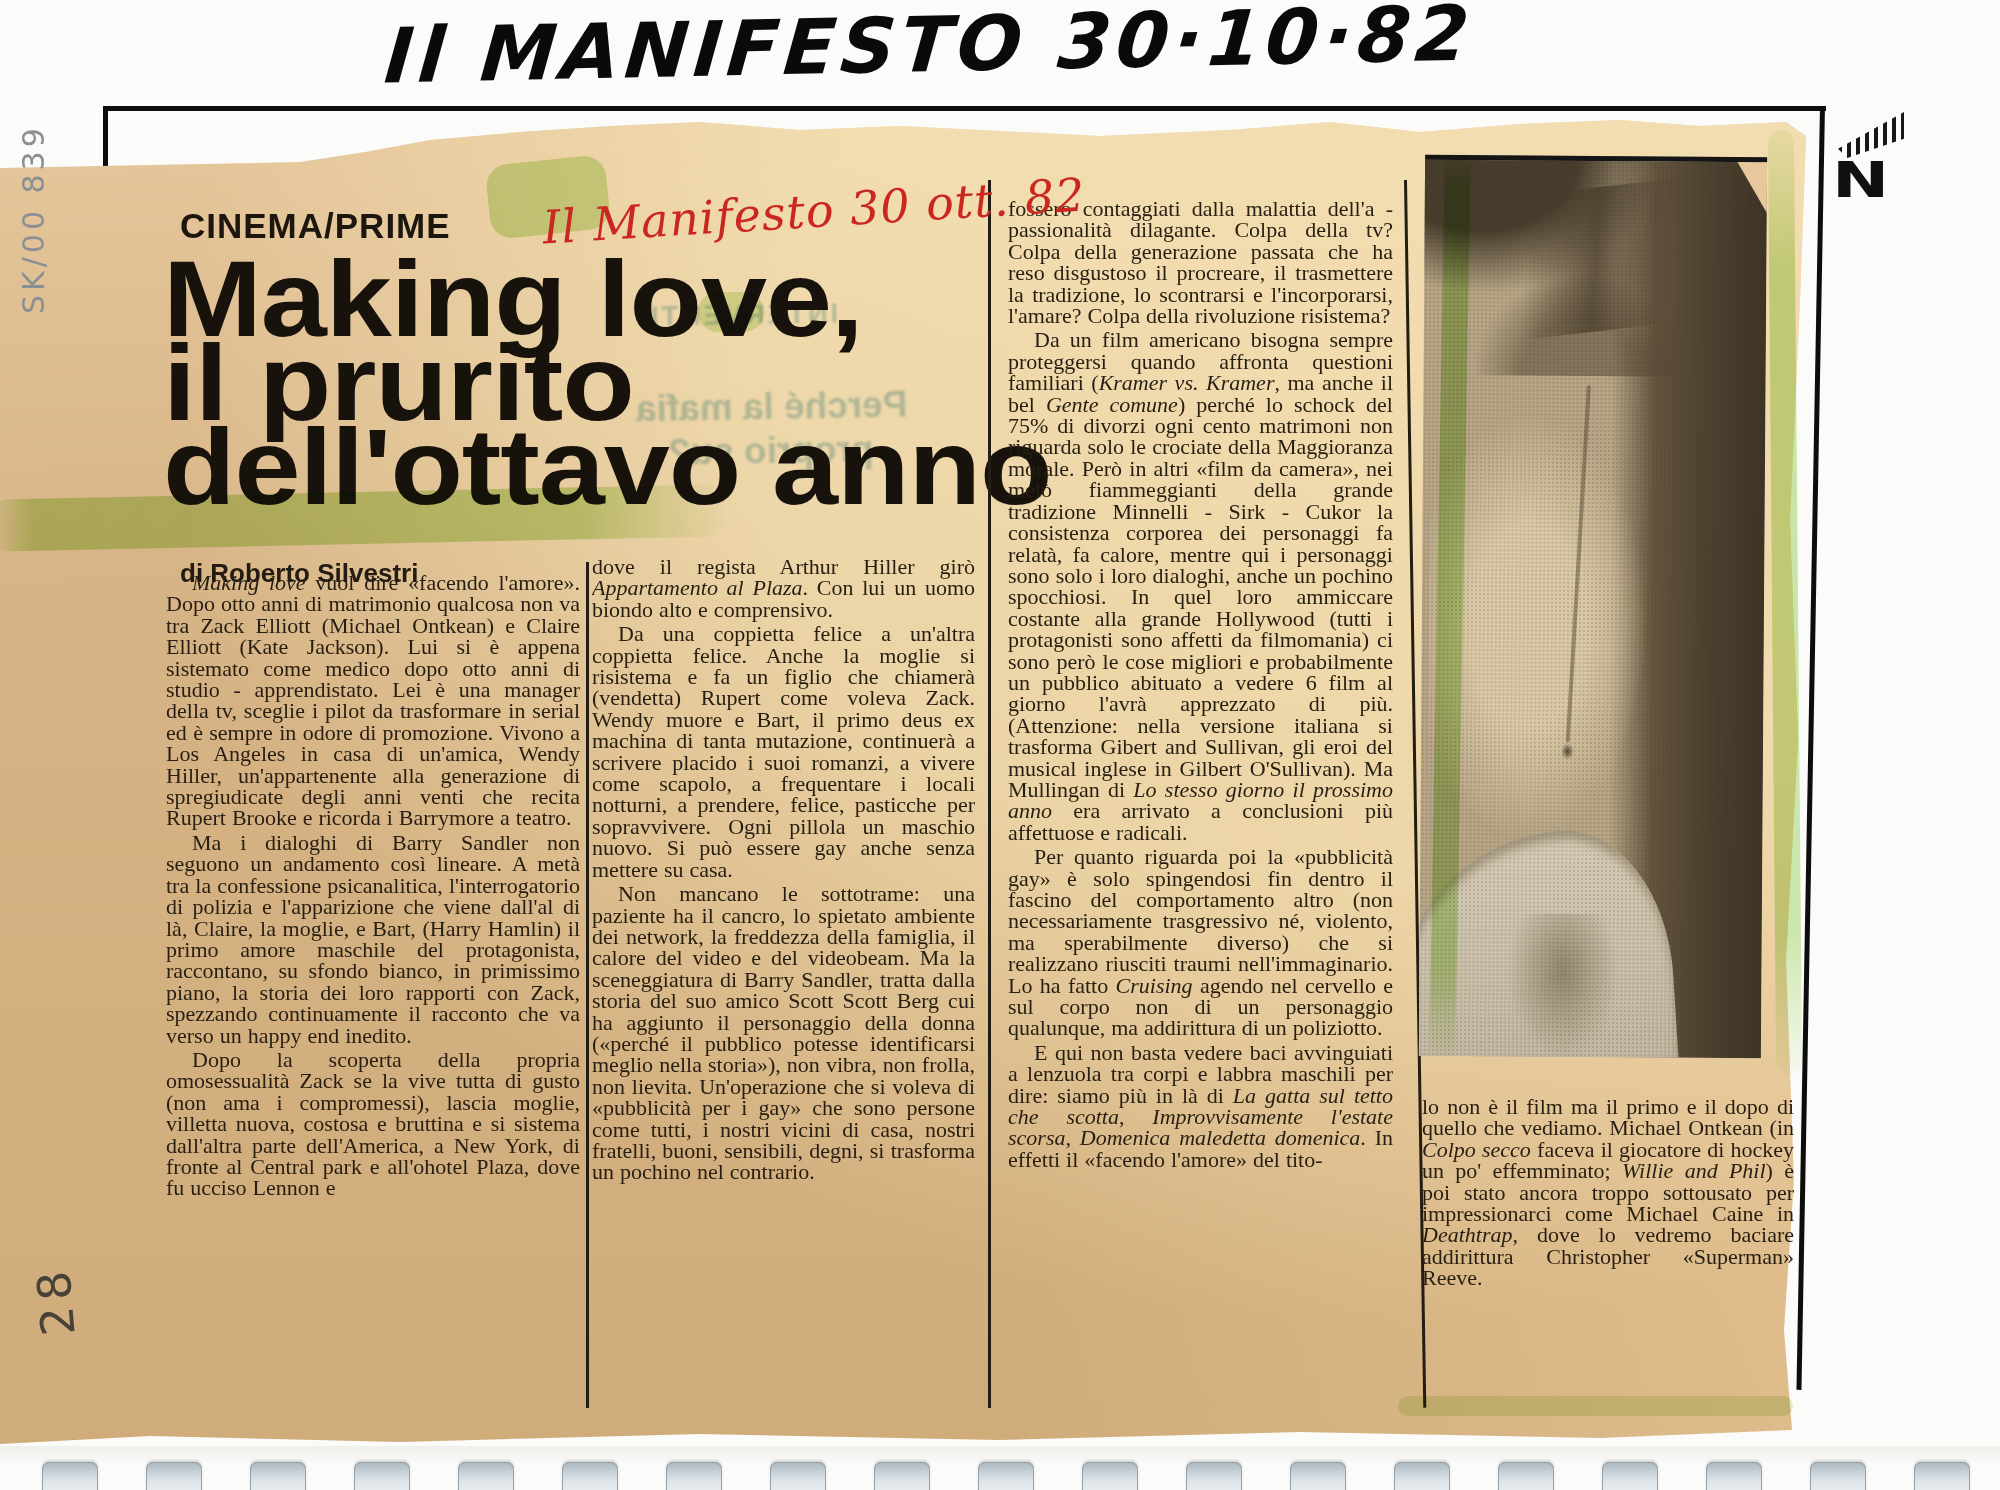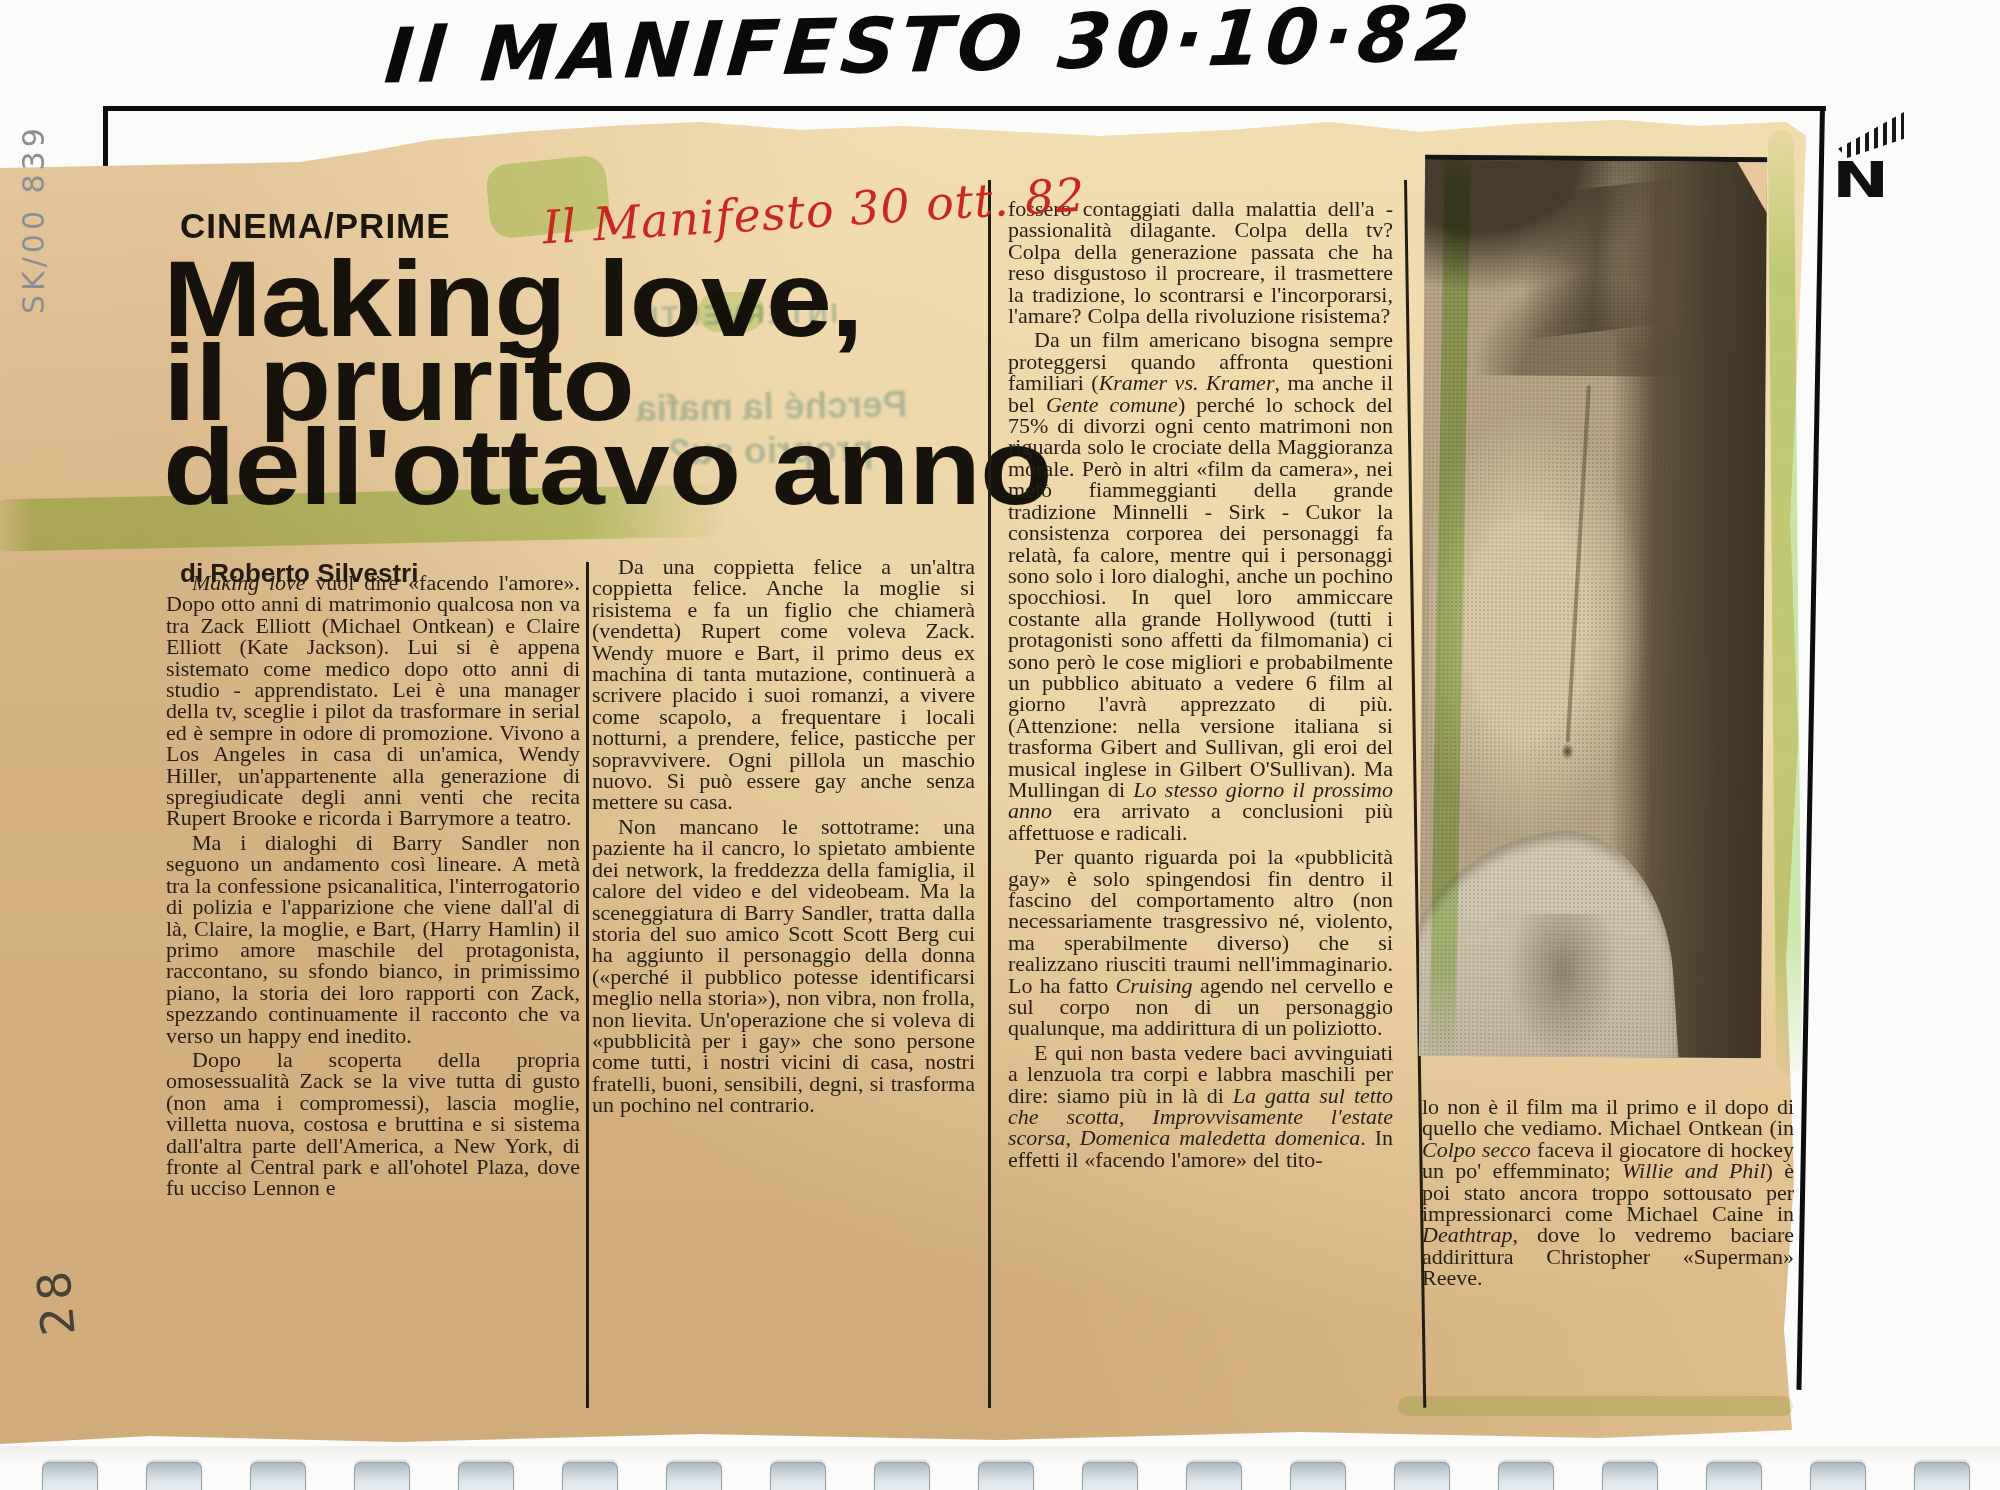--- a/index.html
+++ b/index.html
@@ -126,20 +126,21 @@
   <div class="abs sep" style="left:586px;top:562px;height:846px;"></div>
   <div class="abs sep" style="left:988px;top:180px;height:1228px;"></div>
   <div class="abs sep" style="left:1404px;top:180px;height:1228px;transform:rotate(-.9deg);transform-origin:top center;"></div>
 
   <div class="abs col" style="left:166px;top:572px;width:414px;height:812px;">
     <p><i>Making love</i> vuol dire «facendo l'amore». Dopo otto anni di matrimonio qualcosa non va tra Zack Elliott (Michael Ontkean) e Claire Elliott (Kate Jackson). Lui si è appena sistemato come medico dopo otto anni di studio - apprendistato. Lei è una manager della tv, sceglie i pilot da trasformare in serial ed è sempre in odore di promozione. Vivono a Los Angeles in casa di un'amica, Wendy Hiller, un'appartenente alla generazione di spregiudicate degli anni venti che recita Rupert Brooke e ricorda i Barrymore a teatro.</p>
     <p>Ma i dialoghi di Barry Sandler non seguono un andamento così lineare. A metà tra la confessione psicanalitica, l'interrogatorio di polizia e l'apparizione che viene dall'al di là, Claire, la moglie, e Bart, (Harry Hamlin) il primo amore maschile del protagonista, raccontano, su sfondo bianco, in primissimo piano, la storia dei loro rapporti con Zack, spezzando continuamente il racconto che va verso un happy end inedito.</p>
     <p>Dopo la scoperta della propria omosessualità Zack se la vive tutta di gusto (non ama i compromessi), lascia moglie, villetta nuova, costosa e bruttina e si sistema dall'altra parte dell'America, a New York, di fronte al Central park e all'ohotel Plaza, dove fu ucciso Lennon e</p>
   </div>
   <div class="abs col" style="left:592px;top:556px;width:383px;height:854px;">
+    <p class="noind">dove il regista Arthur Hiller girò <i>Appartamento al Plaza</i>. Con lui un uomo biondo alto e comprensivo.</p>
     <p>Da una coppietta felice a un'altra coppietta felice. Anche la moglie si risistema e fa un figlio che chiamerà (vendetta) Rupert come voleva Zack. Wendy muore e Bart, il primo deus ex machina di tanta mutazione, continuerà a scrivere placido i suoi romanzi, a vivere come scapolo, a frequentare i locali notturni, a prendere, felice, pasticche per sopravvivere. Ogni pillola un maschio nuovo. Si può essere gay anche senza mettere su casa.</p>
     <p>Non mancano le sottotrame: una paziente ha il cancro, lo spietato ambiente dei network, la freddezza della famiglia, il calore del video e del videobeam. Ma la sceneggiatura di Barry Sandler, tratta dalla storia del suo amico Scott Scott Berg cui ha aggiunto il personaggio della donna («perché il pubblico potesse identificarsi meglio nella storia»), non vibra, non frolla, non lievita. Un'operazione che si voleva di «pubblicità per i gay» che sono persone come tutti, i nostri vicini di casa, nostri fratelli, buoni, sensibili, degni, si trasforma un pochino nel contrario.</p>
   </div>
   <div class="abs col" style="left:1008px;top:198px;width:385px;height:1212px;">
     <p class="noind">fossero contaggiati dalla malattia dell'a - passionalità dilagante. Colpa della tv? Colpa della generazione passata che ha reso disgustoso il procreare, il trasmettere la tradizione, lo scontrarsi e l'incorporarsi, l'amare? Colpa della rivoluzione risistema?</p>
     <p>Da un film americano bisogna sempre proteggersi quando affronta questioni familiari (<i>Kramer vs. Kramer</i>, ma anche il bel <i>Gente comune</i>) perché lo schock del 75% di divorzi ogni cento matrimoni non riguarda solo le crociate della Maggioranza morale. Però in altri «film da camera», nei melò fiammeggianti della grande tradizione Minnelli - Sirk - Cukor la consistenza corporea dei personaggi fa relatà, fa calore, mentre qui i personaggi sono solo i loro dialoghi, anche un pochino spocchiosi. In quel loro ammiccare costante alla grande Hollywood (tutti i protagonisti sono affetti da filmomania) ci sono però le cose migliori e probabilmente un pubblico abituato a vedere 6 film al giorno l'avrà apprezzato di più. (Attenzione: nella versione italiana si trasforma Gibert and Sullivan, gli eroi del musical inglese in Gilbert O'Sullivan). Ma Mullingan di <i>Lo stesso giorno il prossimo anno</i> era arrivato a conclusioni più affettuose e radicali.</p>
     <p>Per quanto riguarda poi la «pubblicità gay» è solo spingendosi fin dentro il fascino del comportamento altro (non necessariamente trasgressivo né, violento, ma sperabilmente diverso) che si realizzano riusciti traumi nell'immaginario. Lo ha fatto <i>Cruising</i> agendo nel cervello e sul corpo non di un personaggio qualunque, ma addirittura di un poliziotto.</p>
     <p>E qui non basta vedere baci avvinguiati a lenzuola tra corpi e labbra maschili per dire: siamo più in là di <i>La gatta sul tetto che scotta</i>, <i>Improvvisamente l'estate scorsa</i>, <i>Domenica maledetta domenica</i>. In effetti il «facendo l'amore» del tito-</p>
   </div>
   <div class="abs col" style="left:1422px;top:1096px;width:372px;height:314px;font-family:Liberation Serif, serif;">

